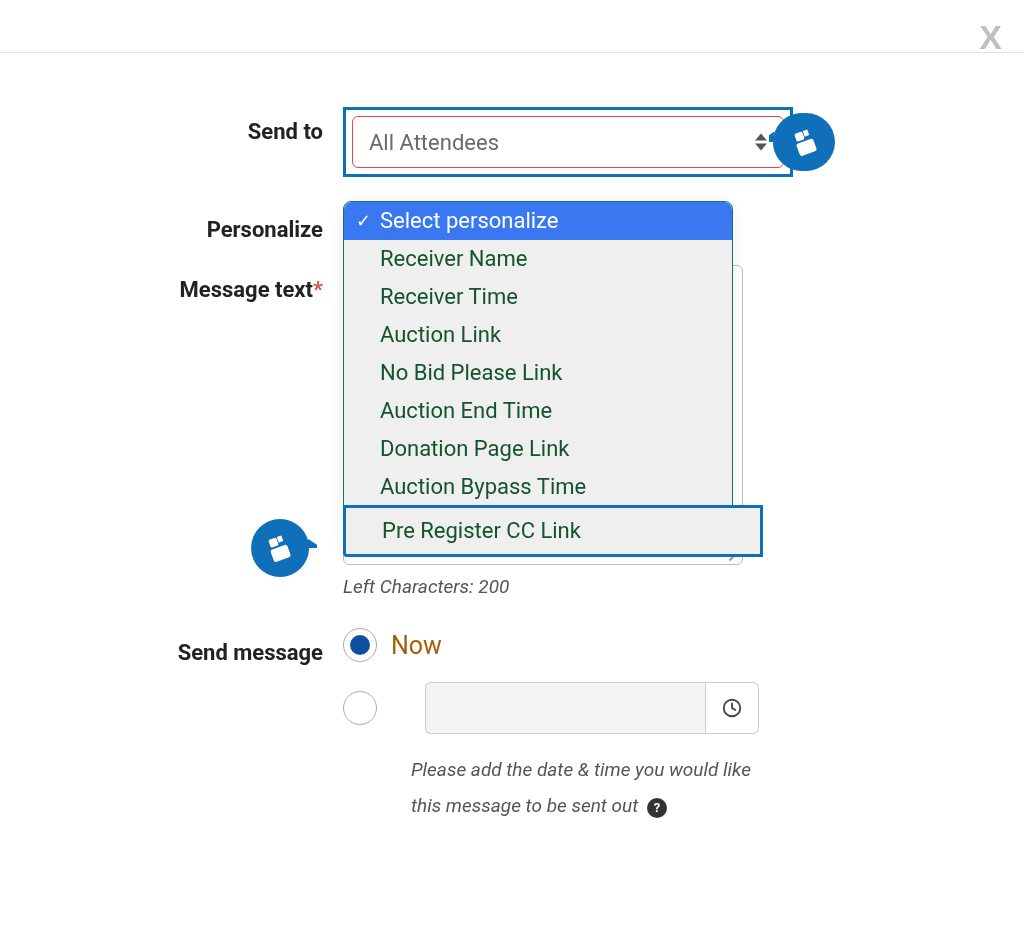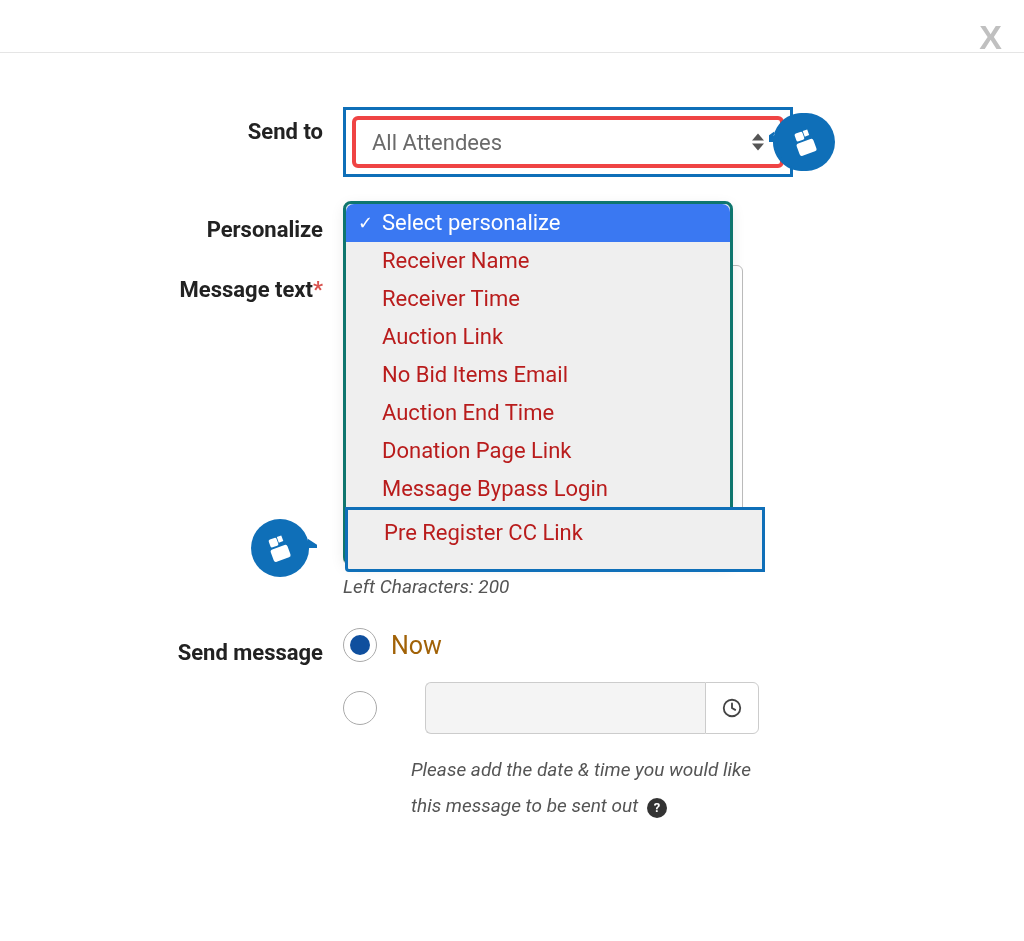--- a/index.html
+++ b/index.html
@@ -61,21 +61,21 @@
   
   .hl-box {
     border: 3px solid #0f6fb8;
     padding: 6px;
     display: inline-block;
   }
   
   .sel {
     width: 432px;
     height: 52px;
-    border: 4px solid #ef4444;
+    border: 1px solid #ef4444;
     border-radius: 6px;
     background: #fff;
     position: relative;
     padding: 0 44px 0 16px;
     font-size: 22px;
     color: #6a6a6a;
     display: flex;
     align-items: center;
     cursor: pointer;
   }
@@ -107,30 +107,30 @@
   
   .dropdown-wrap {
     position: relative;
   }
   .dropdown-list {
     position: absolute;
     top: 18px;
     left: 0;
     width: 390px;
     background: #efefef;
-    border: 3px solid #0f766e;
+    border: 1px solid #0f766e;
     border-radius: 8px;
     overflow: visible;
     box-shadow: 0 4px 14px rgba(0,0,0,0.08);
     z-index: 20;
     padding: 0;
   }
   .dd-item {
     font-size: 22px;
-    color: #b91c1c;
+    color: #14532d;
     padding: 4px 14px 4px 36px;
     cursor: pointer;
     position: relative;
     line-height: 30px;
   }
   .dd-item.selected {
     background: #3a78f2;
     color: #fff;
     border-top-left-radius: 8px;
     border-top-right-radius: 8px;
@@ -141,21 +141,21 @@
     left: 12px;
     color: #fff;
     font-size: 18px;
   }
   .dd-item.last-highlight {
     border: 3px solid #0f6fb8;
     border-left: 3px solid #0f6fb8;
     margin: -1px -20px -10px -1px;
     padding-left: 36px;
     padding-top: 8px;
-    padding-bottom: 21px;
+    padding-bottom: 8px;
     border-bottom-left-radius: 4px;
     border-bottom-right-radius: 0;
     background: #efefef;
     width: 420px;
   }
   
   .ta {
     width: 400px;
     height: 300px;
     border: 1px solid #bbb;
@@ -256,24 +256,24 @@
   <div class="row" style="margin-bottom:8px;">
     <div class="label-col">Personalize</div>
     <div class="field-col dropdown-wrap">
       <div class="sel" style="visibility:hidden;"></div>
       <div class="dropdown-list" id="dd-list" style="top:-4px;">
 
       <div class="dd-item selected">Select personalize</div>
           <div class="dd-item">Receiver Name</div>
           <div class="dd-item">Receiver Time</div>
           <div class="dd-item">Auction Link</div>
-          <div class="dd-item">No Bid Items Email</div>
+          <div class="dd-item">No Bid Please Link</div>
           <div class="dd-item">Auction End Time</div>
           <div class="dd-item">Donation Page Link</div>
-          <div class="dd-item">Message Bypass Login</div>
+          <div class="dd-item">Auction Bypass Time</div>
           <div class="dd-item last-highlight">Pre Register CC Link</div>
         </div>
 
       <div class="callout" style="left:-92px; top:310px;">
         <svg viewBox="0 0 100 100">
           <circle cx="44" cy="50" r="44" fill="#0f6fb8"></circle>
           <path d="M86 50 L108 50 L86 36 Z" fill="#0f6fb8"></path>
           <g transform="translate(26,32) scale(0.9)">
             <rect x="6" y="18" width="30" height="22" rx="4" fill="#fff" transform="rotate(-20 21 29)"></rect>
             <rect x="2" y="4" width="14" height="14" rx="3" fill="#fff" transform="rotate(-20 9 11)"></rect>

